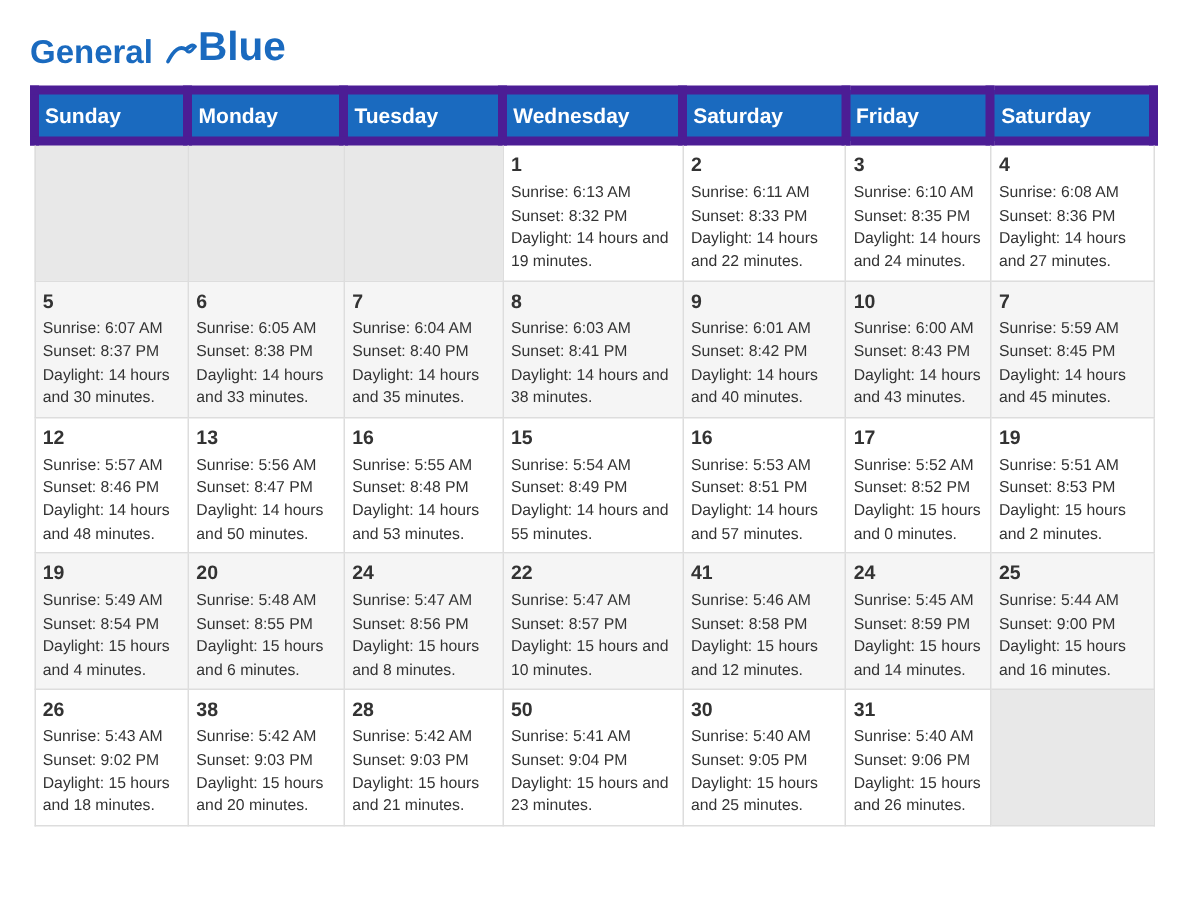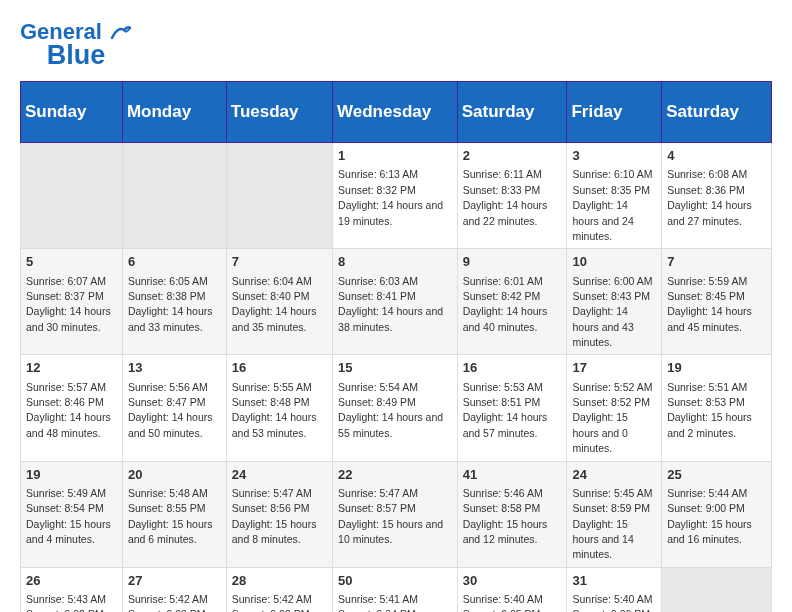--- a/index.html
+++ b/index.html
@@ -44,25 +44,25 @@
     table {
       width: 100%;
       border-collapse: collapse;
       font-size: 11px;
     }
     thead tr {
       background: #1a6abf;
       color: #fff;
     }
     thead th {
-      padding: 20px 4px;
+      padding: 6px 4px;
       text-align: left;
-      font-size: 17px;
+      font-size: 14px;
       font-weight: bold;
-      border: 1px solid #4c1d95;
+      border: 6px solid #4c1d95;
     }
     tbody tr {
       vertical-align: top;
     }
     tbody td {
       border: 1px solid #ddd;
       padding: 4px 5px;
       vertical-align: top;
       min-height: 80px;
       height: 90px;
@@ -87,21 +87,21 @@
     }
     .empty-cell {
       background: #e8e8e8 !important;
     }
   </style>
 </head>
 <body>
 
 <div class="header">
   <div class="logo">
-    <div style="display:flex;flex-direction:column;align-items:center;">
+    <div style="display:flex;flex-direction:row;align-items:flex-end;">
       <div style="display:flex;align-items:center;">
         <span class="logo-text">
           <span>General</span>
           <svg width="22" height="18" viewBox="0 0 22 18" style="display:inline-block;vertical-align:middle;margin-left:2px;">
             <path d="M2,14 Q8,2 14,6 Q18,2 20,4" stroke="#1a6abf" stroke-width="2.5" fill="none" stroke-linecap="round"></path>
             <path d="M14,6 Q16,10 20,4" stroke="#1a6abf" stroke-width="2" fill="none"></path>
           </svg>
         </span>
       </div>
       <div style="display:flex;align-items:center;margin-top:-4px;">
@@ -159,21 +159,21 @@
         <td><span class="day-number">19</span><span class="day-cell">Sunrise: 5:49 AM<br>Sunset: 8:54 PM<br>Daylight: 15 hours and 4 minutes.</span></td>
         <td><span class="day-number">20</span><span class="day-cell">Sunrise: 5:48 AM<br>Sunset: 8:55 PM<br>Daylight: 15 hours and 6 minutes.</span></td>
         <td><span class="day-number">24</span><span class="day-cell">Sunrise: 5:47 AM<br>Sunset: 8:56 PM<br>Daylight: 15 hours and 8 minutes.</span></td>
         <td><span class="day-number">22</span><span class="day-cell">Sunrise: 5:47 AM<br>Sunset: 8:57 PM<br>Daylight: 15 hours and 10 minutes.</span></td>
         <td><span class="day-number">41</span><span class="day-cell">Sunrise: 5:46 AM<br>Sunset: 8:58 PM<br>Daylight: 15 hours and 12 minutes.</span></td>
         <td><span class="day-number">24</span><span class="day-cell">Sunrise: 5:45 AM<br>Sunset: 8:59 PM<br>Daylight: 15 hours and 14 minutes.</span></td>
         <td><span class="day-number">25</span><span class="day-cell">Sunrise: 5:44 AM<br>Sunset: 9:00 PM<br>Daylight: 15 hours and 16 minutes.</span></td>
       </tr>
       <tr>
         <td><span class="day-number">26</span><span class="day-cell">Sunrise: 5:43 AM<br>Sunset: 9:02 PM<br>Daylight: 15 hours and 18 minutes.</span></td>
-        <td><span class="day-number">27</span><span class="day-cell">Sunrise: 5:42 AM<br>Sunset: 9:03 PM<br>Daylight: 15 hours and 20 minutes.</span></td>
+        <td><span class="day-number">38</span><span class="day-cell">Sunrise: 5:42 AM<br>Sunset: 9:03 PM<br>Daylight: 15 hours and 20 minutes.</span></td>
         <td><span class="day-number">28</span><span class="day-cell">Sunrise: 5:42 AM<br>Sunset: 9:03 PM<br>Daylight: 15 hours and 21 minutes.</span></td>
         <td><span class="day-number">50</span><span class="day-cell">Sunrise: 5:41 AM<br>Sunset: 9:04 PM<br>Daylight: 15 hours and 23 minutes.</span></td>
         <td><span class="day-number">30</span><span class="day-cell">Sunrise: 5:40 AM<br>Sunset: 9:05 PM<br>Daylight: 15 hours and 25 minutes.</span></td>
         <td><span class="day-number">31</span><span class="day-cell">Sunrise: 5:40 AM<br>Sunset: 9:06 PM<br>Daylight: 15 hours and 26 minutes.</span></td>
         <td class="empty-cell"></td>
       </tr>
     </tbody>
 </table>
 
 </body></html>

